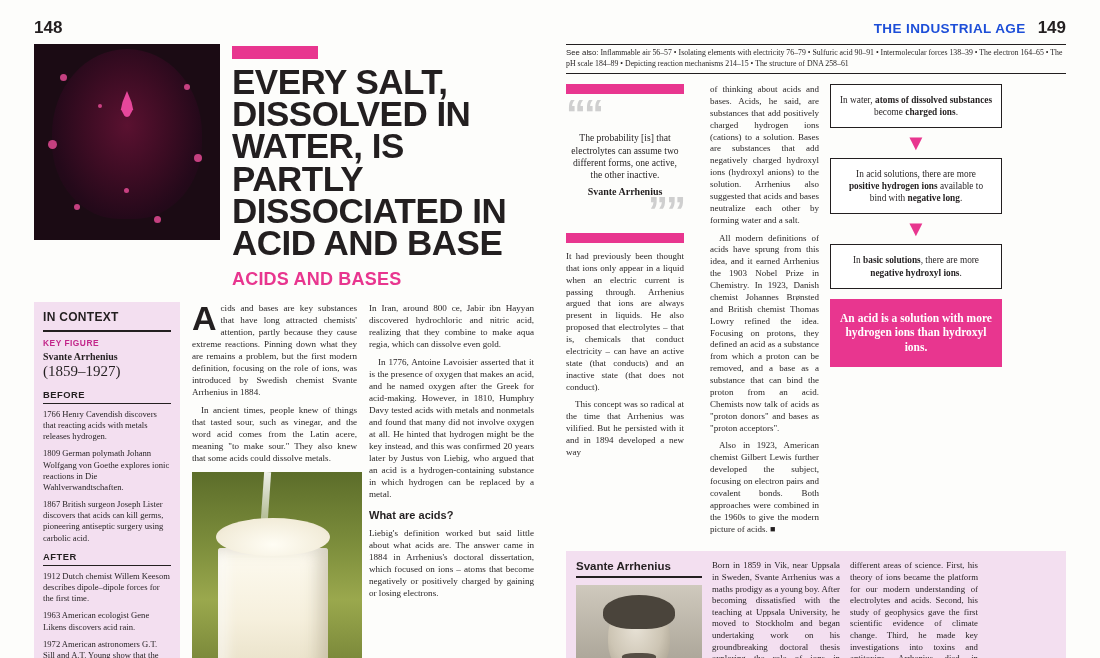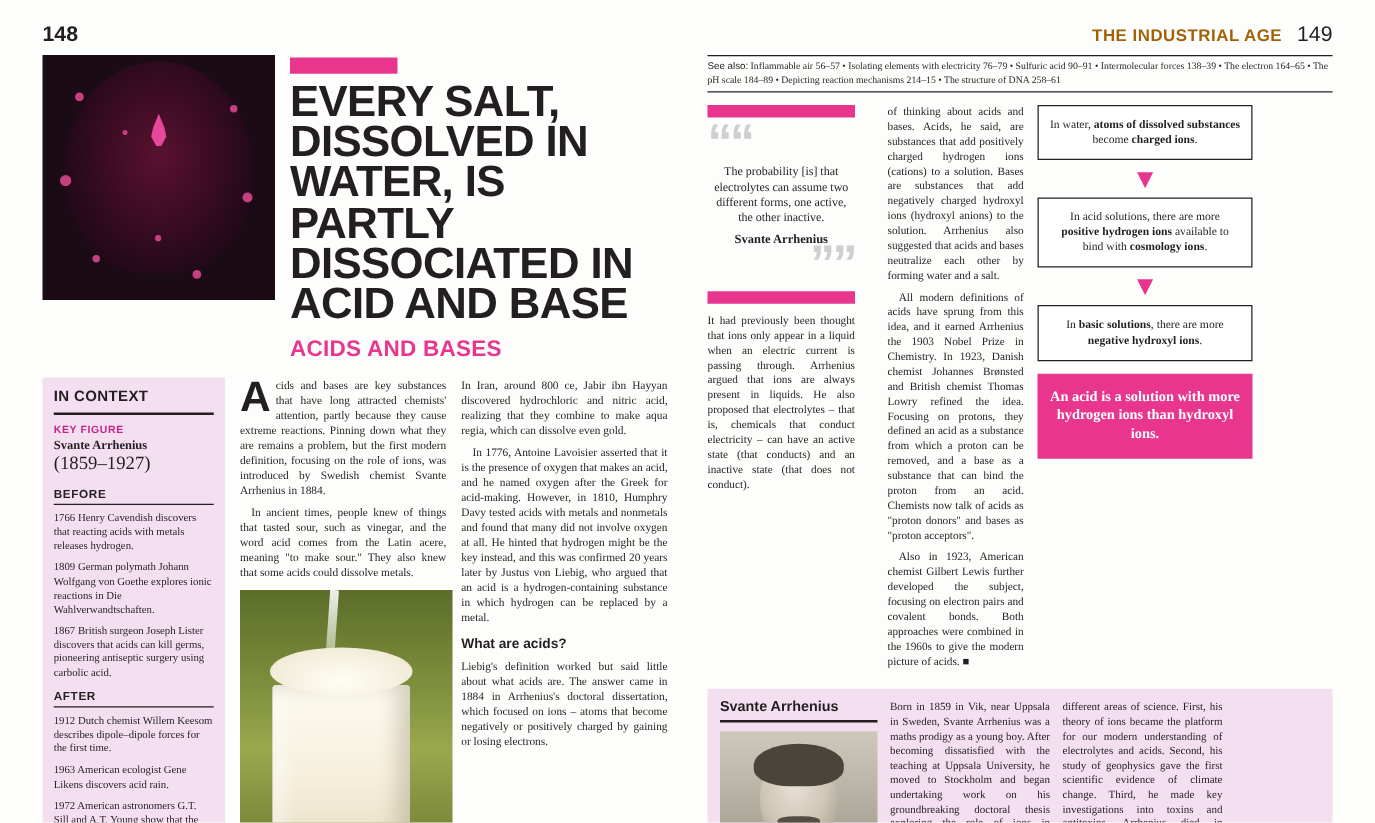--- a/index.html
+++ b/index.html
@@ -21,25 +21,25 @@
     font-family:"Liberation Sans", sans-serif;
     font-weight:bold; font-size:17px; color:#231f20;
     margin-bottom:6px;
   }
   .hdr-right {
     display:flex; align-items:baseline; justify-content:flex-end; gap:12px;
     margin-bottom:6px;
   }
   .hdr-right .title {
     font-family:"Liberation Sans", sans-serif;
-    font-weight:bold; font-size:13.5px; letter-spacing:.4px; color:#a16207;
+    font-weight:bold; font-size:13.5px; letter-spacing:.4px; color:#1d4ed8;
   }
   .hdr-right .folio {
     font-family:"Liberation Sans", sans-serif;
-    font-weight:normal; font-size:17px;
+    font-weight:bold; font-size:17px;
   }
 
   
   .top-row { display:flex; gap:12px; }
   .art-box {
     width:186px; height:196px; background:#1b0b14; position:relative; overflow:hidden;
     flex:0 0 auto;
   }
   .art-box .glow {
     position:absolute; left:50%; top:46%; transform:translate(-50%,-50%);
@@ -308,36 +308,37 @@
 
       <div class="quote-col">
         <div class="quote-bar"></div>
         <div class="qmark">““</div>
         <div class="quote-text">The probability [is] that electrolytes can assume two different forms, one active, the other inactive.</div>
         <div class="quote-attr">Svante Arrhenius</div>
         <div class="qmark close">””</div>
         <div class="quote-bar2"></div>
         <div class="body">
           <p class="first">It had previously been thought that ions only appear in a liquid when an electric current is passing through. Arrhenius argued that ions are always present in liquids. He also proposed that electrolytes – that is, chemicals that conduct electricity – can have an active state (that conducts) and an inactive state (that does not conduct).</p>
+          <p>This concept was so radical at the time that Arrhenius was vilified. But he persisted with it and in 1894 developed a new way</p>
         </div>
       </div>
 
       <div class="mid-col">
         <p class="first">of thinking about acids and bases. Acids, he said, are substances that add positively charged hydrogen ions (cations) to a solution. Bases are substances that add negatively charged hydroxyl ions (hydroxyl anions) to the solution. Arrhenius also suggested that acids and bases neutralize each other by forming water and a salt.</p>
         <p>All modern definitions of acids have sprung from this idea, and it earned Arrhenius the 1903 Nobel Prize in Chemistry. In 1923, Danish chemist Johannes Brønsted and British chemist Thomas Lowry refined the idea. Focusing on protons, they defined an acid as a substance from which a proton can be removed, and a base as a substance that can bind the proton from an acid. Chemists now talk of acids as "proton donors" and bases as "proton acceptors".</p>
         <p>Also in 1923, American chemist Gilbert Lewis further developed the subject, focusing on electron pairs and covalent bonds. Both approaches were combined in the 1960s to give the modern picture of acids. ■</p>
       </div>
 
       <div class="flow">
         <div class="flow-box">
           <span>In water, </span><b>atoms of dissolved substances</b><span> become </span><b>charged ions</b><span>.</span>
         </div>
         <div class="flow-arrow">▼</div>
         <div class="flow-box">
-          <span>In acid solutions, there are more </span><b>positive hydrogen ions</b><span> available to bind with </span><b>cosmology ions</b><span>.</span>
+          <span>In acid solutions, there are more </span><b>positive hydrogen ions</b><span> available to bind with </span><b>negative long</b><span>.</span>
         </div>
         <div class="flow-arrow">▼</div>
         <div class="flow-box">
           <span>In </span><b>basic solutions</b><span>, there are more </span><b>negative hydroxyl ions</b><span>.</span>
         </div>
         <div class="flow-final">An acid is a solution with more hydrogen ions than hydroxyl ions.</div>
       </div>
     </div>
 
     <div class="bio">

